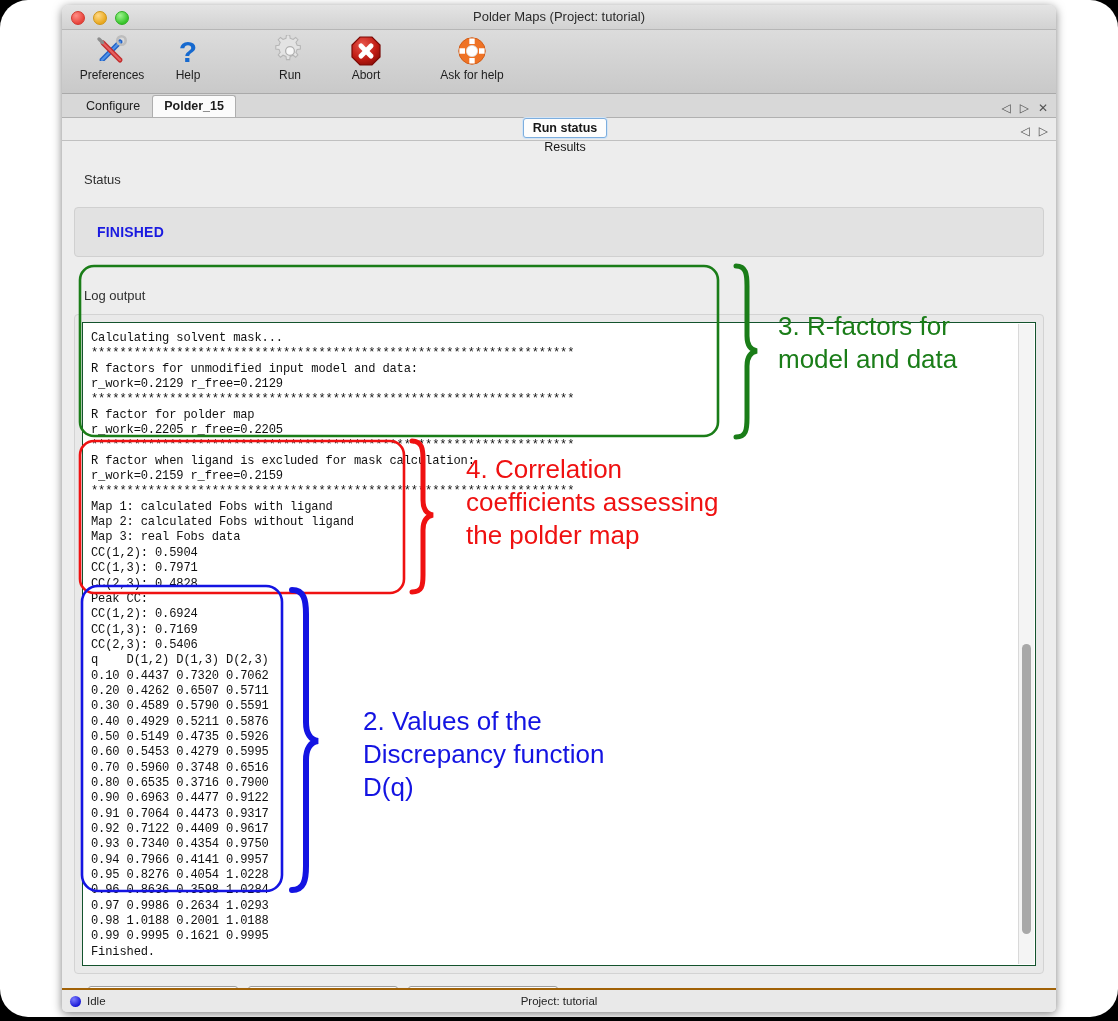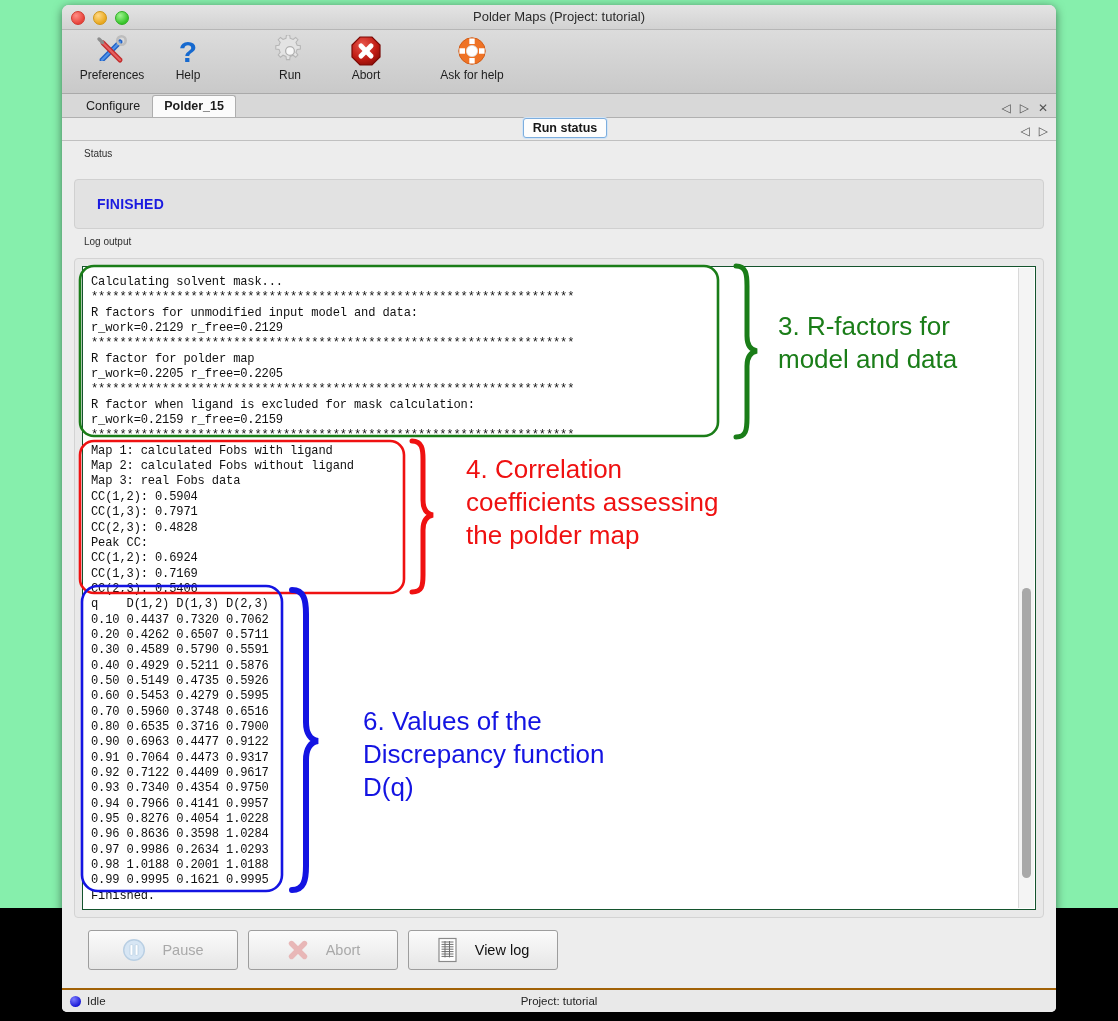--- a/index.html
+++ b/index.html
@@ -8,22 +8,23 @@
     background: #000000;
     width: 1118px;
     height: 1021px;
     overflow: hidden;
     font-family: "Liberation Sans", sans-serif;
   }
 
   #root {
     position: relative;
     width: 1118px;
-    height: 908px;
-    background: #86efac;
+    height: 1017px;
+    background: #ffffff;
+    border-radius: 28px;
   }
 
   
   .window {
     position: absolute;
     left: 62px;
     top: 5px;
     width: 994px;
     height: 1007px;
     background: #ededed;
@@ -164,23 +165,24 @@
   }
 
   
   .body {
     position: relative;
     height: 840px;
     background: #ededed;
     padding: 0 12px;
   }
   .section-label {
-    font-size: 10px;
+    font-size: 13px;
     color: #2f2f2f;
     padding: 7px 0 5px 10px;
+    margin-top: 24px;
   }
   .status-panel {
     height: 48px;
     background: #e2e2e2;
     border: 1px solid #d0d0d0;
     border-radius: 4px;
     display: flex;
     align-items: center;
     padding-left: 22px;
     margin-top: 15px;
@@ -568,18 +570,18 @@
     <path d="M292 590 C304 590 306 600 306 614 L306 722 C306 734 311 740 318 741
              C311 742 306 748 306 760 L306 866 C306 880 304 890 292 890" fill="none" stroke="#1414e2" stroke-width="6" stroke-linecap="round"></path>
   </svg>
 
   <div class="overlay">
     <div class="anno-text anno-green" style="left:778px; top:310px;">3. R-factors for
 model and data</div>
     <div class="anno-text anno-red" style="left:466px; top:453px;">4. Correlation
 coefficients assessing
 the polder map</div>
-    <div class="anno-text anno-blue" style="left:363px; top:705px;">6. Values of the
+    <div class="anno-text anno-blue" style="left:363px; top:705px;">2. Values of the
 Discrepancy function
 D(q)</div>
   </div>
 
 </div>
 
 </body></html>

